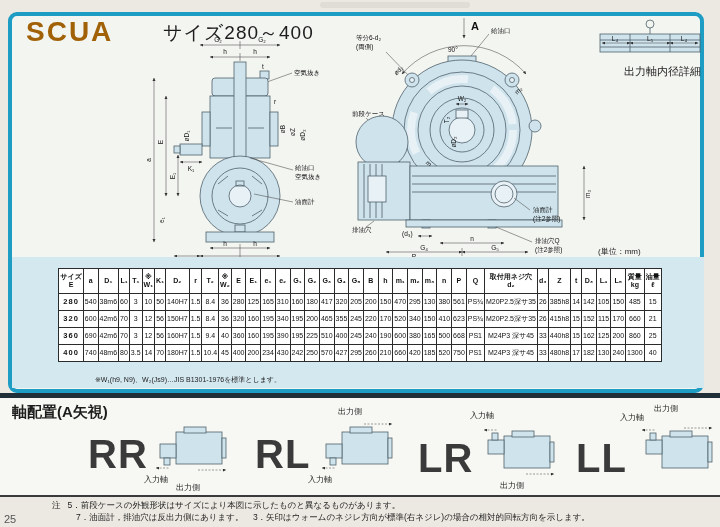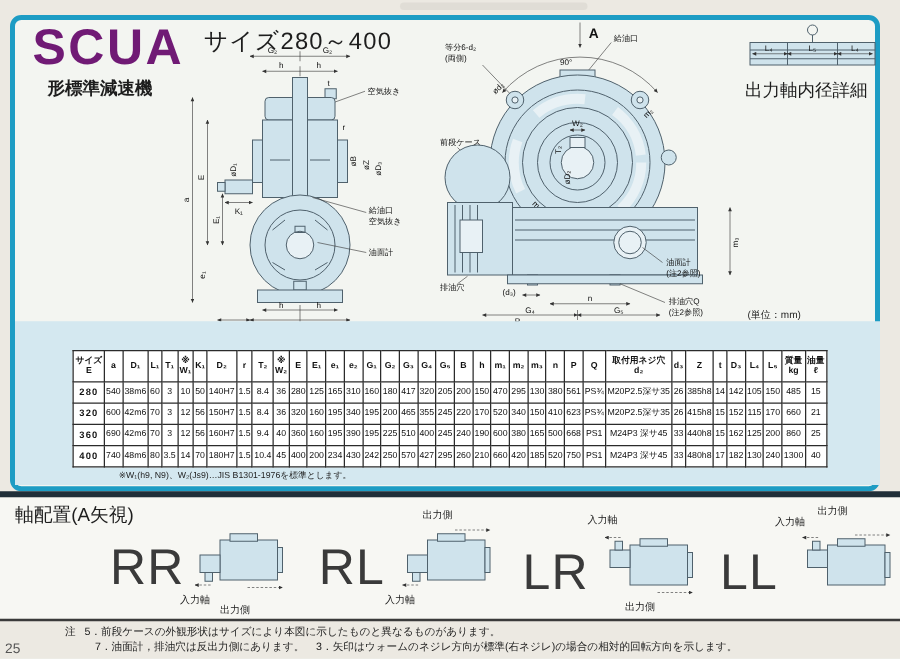--- a/index.html
+++ b/index.html
@@ -8,40 +8,40 @@
     background:#ece9e2;color:#1d1d1d;
     font-family:"Liberation Sans","DejaVu Sans",sans-serif;
   }
   .abs{position:absolute}
   
   .frame{
     left:8px;top:12px;width:696px;height:381px;box-sizing:border-box;
     border:4px solid #1d9cc4;border-radius:9px;background:#f3f5f1;
   }
   .titleblock{left:26px;top:18px;width:150px}
-  .model{font-size:40px;font-weight:800;letter-spacing:2px;color:#701a75;line-height:1}
+  .model{font-size:28px;font-weight:800;letter-spacing:2px;color:#a16207;line-height:1}
   .subtitle{font-size:14px;font-weight:bold;margin-top:4px;margin-left:12px}
   .sizerange{left:163px;top:20px;font-size:19px;font-weight:normal;letter-spacing:1px}
   .unitnote{left:598px;top:246px;font-size:8px}
   
   .tableband{left:12px;top:257px;width:692px;height:131px;background:#d4e8f0}
   .tablewrap{left:13px;top:264px;width:694px;overflow:hidden}
-  table.dim{border-collapse:collapse;background:#fff;margin:16px auto}
+  table.dim{border-collapse:collapse;background:#fff;margin:4px auto}
   .dim th,.dim td{border:0.8px solid #2b2b2b;text-align:center;vertical-align:middle;
     font-size:7px;line-height:1.1;padding:1px 1px;color:#111}
   .dim th{white-space:pre-line;font-weight:bold;height:22px}
   .dim td{white-space:nowrap;height:14px}
   .dim td.size{font-weight:bold;font-size:7.5px;letter-spacing:1px}
   .tnote{left:95px;top:375px;font-size:7px;color:#222}
   
   .band{left:0;top:393px;width:720px;height:5px;background:#202e38}
   .lower{left:0;top:398px;width:720px;height:97px;background:#f7f7f3}
   .lowline{left:0;top:495px;width:720px;height:2px;background:#3a3a3a}
-  .shafttitle{left:12px;top:403px;font-size:15px;font-weight:normal}
-  .cfgletters{font-size:40px;font-weight:normal;color:#3a3a3a;line-height:1;letter-spacing:1px}
+  .shafttitle{left:12px;top:403px;font-size:15px;font-weight:bold}
+  .cfgletters{font-size:40px;font-weight:bold;color:#3a3a3a;line-height:1;letter-spacing:1px}
   .cfglabel{font-size:8px;color:#1a1a1a;white-space:nowrap}
   
   .notes1{left:52px;top:500px;font-size:8.5px}
   .notes2{left:76px;top:512px;font-size:8.5px;white-space:nowrap}
   .pagenum{left:4px;top:513px;font-size:11px;color:#555}
   
   svg{overflow:visible}
   .f{fill:#cfe3ec;stroke:#4f616c;stroke-width:0.8}
   .f2{fill:#e8f1f5;stroke:#4f616c;stroke-width:0.8}
   .s{fill:none;stroke:#4f616c;stroke-width:0.8}
@@ -64,21 +64,20 @@
     </marker>
   </defs>
 </svg>
 
 <div class="abs smudge"></div>
 
 <div class="abs frame"></div>
 
 <div class="abs titleblock">
   <div class="model">SCUA</div>
-  <div class="subtitle">形標準減速機</div>
 </div>
 <div class="abs sizerange">サイズ280～400</div>
 <div class="abs unitnote">(単位：mm)</div>
 
 <svg class="abs" style="left:140px;top:24px" width="235" height="240" viewBox="0 0 235 240">
 
   <line x1="60" y1="21" x2="140" y2="21" class="d" marker-start="url(#arws)" marker-end="url(#arw)"></line>
   <line x1="100" y1="17" x2="100" y2="25" class="d"></line>
   <text class="lb" x="78" y="18" text-anchor="middle">G₂</text>
   <text class="lb" x="122" y="18" text-anchor="middle">G₂</text>
@@ -246,21 +245,21 @@
   <line x1="8" y1="31" x2="108" y2="31" class="s"></line>
   <line x1="38" y1="18" x2="38" y2="36" class="s"></line>
   <line x1="78" y1="18" x2="78" y2="36" class="s"></line>
   <line x1="10" y1="27" x2="38" y2="27" class="d" marker-start="url(#arws)" marker-end="url(#arw)"></line>
   <line x1="38" y1="27" x2="78" y2="27" class="d" marker-start="url(#arws)" marker-end="url(#arw)"></line>
   <line x1="78" y1="27" x2="106" y2="27" class="d" marker-start="url(#arws)" marker-end="url(#arw)"></line>
   <text class="lb" x="23" y="25" text-anchor="middle">L₄</text>
   <text class="lb" x="58" y="25" text-anchor="middle">L₅</text>
   <text class="lb" x="92" y="25" text-anchor="middle">L₄</text>
 </svg>
-<div class="abs" style="left:596px;top:64px;font-size:14px">出力軸内径詳細</div>
+<div class="abs" style="left:624px;top:64px;font-size:11px">出力軸内径詳細</div>
 
 <div class="abs tableband"></div>
 <div class="abs tablewrap">
   <table class="dim">
     <thead>
         <tr>
           <th>サイズ
 E</th>
           <th>a</th>
           <th>D₁</th>

